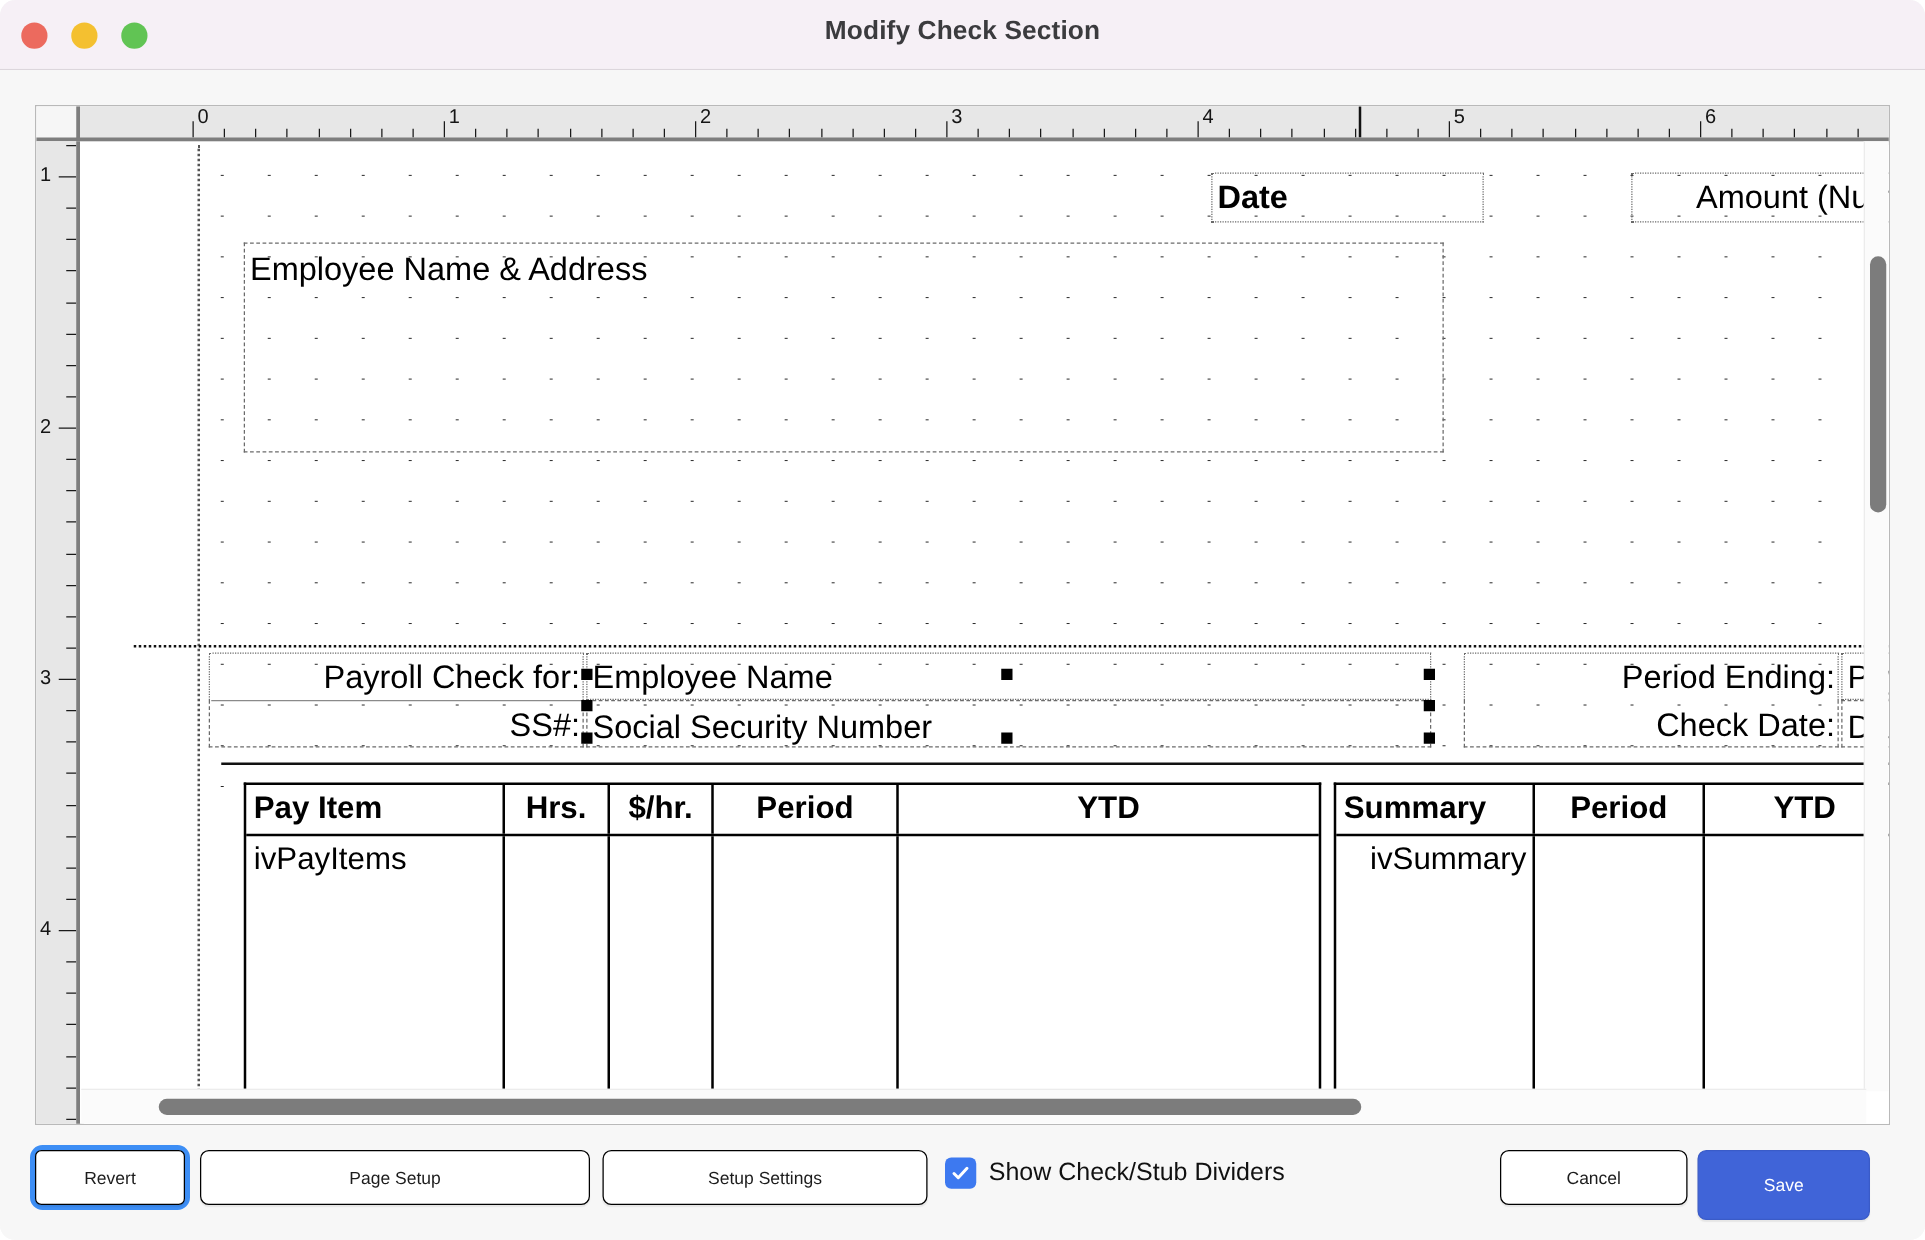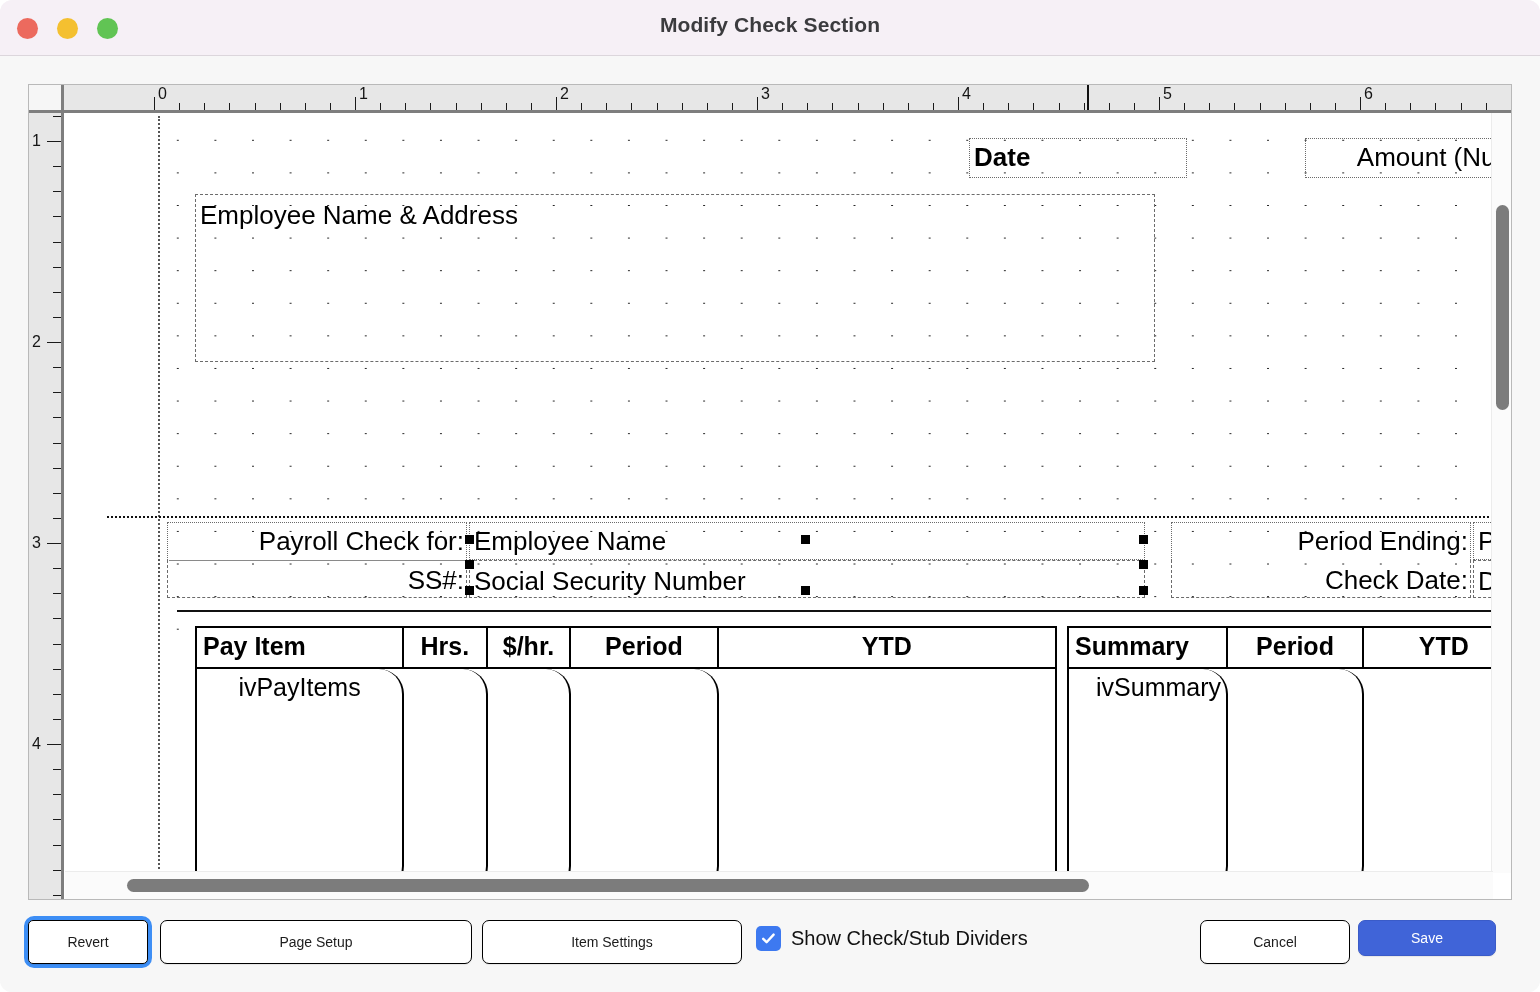--- a/index.html
+++ b/index.html
@@ -166,21 +166,21 @@
   .dtable .hdr-row { border-bottom: 2.5px solid #000; }
   .dtable .cell {
     border-right: 2.5px solid #000;
     font-size: 25px; color: #000;
     padding: 4px 6px 6px 6px;
     white-space: nowrap; overflow: hidden;
   }
   .dtable .cell:last-child { border-right: none; }
   .dtable .hdr-row .cell { font-weight: bold; text-align: center; }
   .dtable .hdr-row .cell.left { text-align: left; }
-  .dtable .body-row .cell { text-align: center; height: 222px; border-radius: 25px; }
+  .dtable .body-row .cell { text-align: left; height: 222px; }
 
   
   #vscroll-track {
     position: absolute; right: 0; top: 28px;
     width: 20px; height: 760px;
     background: #fbfbfb;
     border-left: 1px solid #ececec;
   }
   #vscroll-thumb {
     position: absolute; left: 4px; top: 92px;
@@ -224,21 +224,21 @@
     padding: 0;
   }
   #revert-btn {
     position: absolute; left: 0; top: 0; right: 0; bottom: 0;
     border-radius: 5px;
   }
   #pagesetup-btn { left: 160px; top: 20px; width: 312px; height: 44px; }
   #itemsettings-btn { left: 482px; top: 20px; width: 260px; height: 44px; }
   #cancel-btn { left: 1200px; top: 20px; width: 150px; height: 44px; }
   #save-btn {
-    left: 1358px; top: 20px; width: 138px; height: 36px;
+    left: 1358px; top: 20px; width: 138px; height: 56px;
     background: #4064d8; border-color: #3a5bc8; color: #fff;
   }
 
   #divider-check {
     position: absolute; left: 756px; top: 26px;
     display: flex; align-items: center; gap: 10px;
   }
   #divider-checkbox {
     width: 25px; height: 25px; border-radius: 5px;
     background: #3d79f0;
@@ -457,21 +457,21 @@
   </div>
 
   <div id="bottombar">
 
     <div id="revert-wrap">
       <div class="btn" id="revert-btn">Revert</div>
     </div>
 
     <div class="btn" id="pagesetup-btn">Page Setup</div>
 
-    <div class="btn" id="itemsettings-btn">Item Settings</div>
+    <div class="btn" id="itemsettings-btn">Setup Settings</div>
 
     <div id="divider-check">
       <div id="divider-checkbox">
         <svg width="17" height="17" viewBox="0 0 17 17" aria-hidden="true">
           <path d="M3.2 8.8 L6.6 12.2 L13.6 4.6" fill="none" stroke="#ffffff" stroke-width="2.4" stroke-linecap="round" stroke-linejoin="round"></path>
         </svg>
       </div>
       <span id="divider-label">Show Check/Stub Dividers</span>
     </div>
 

